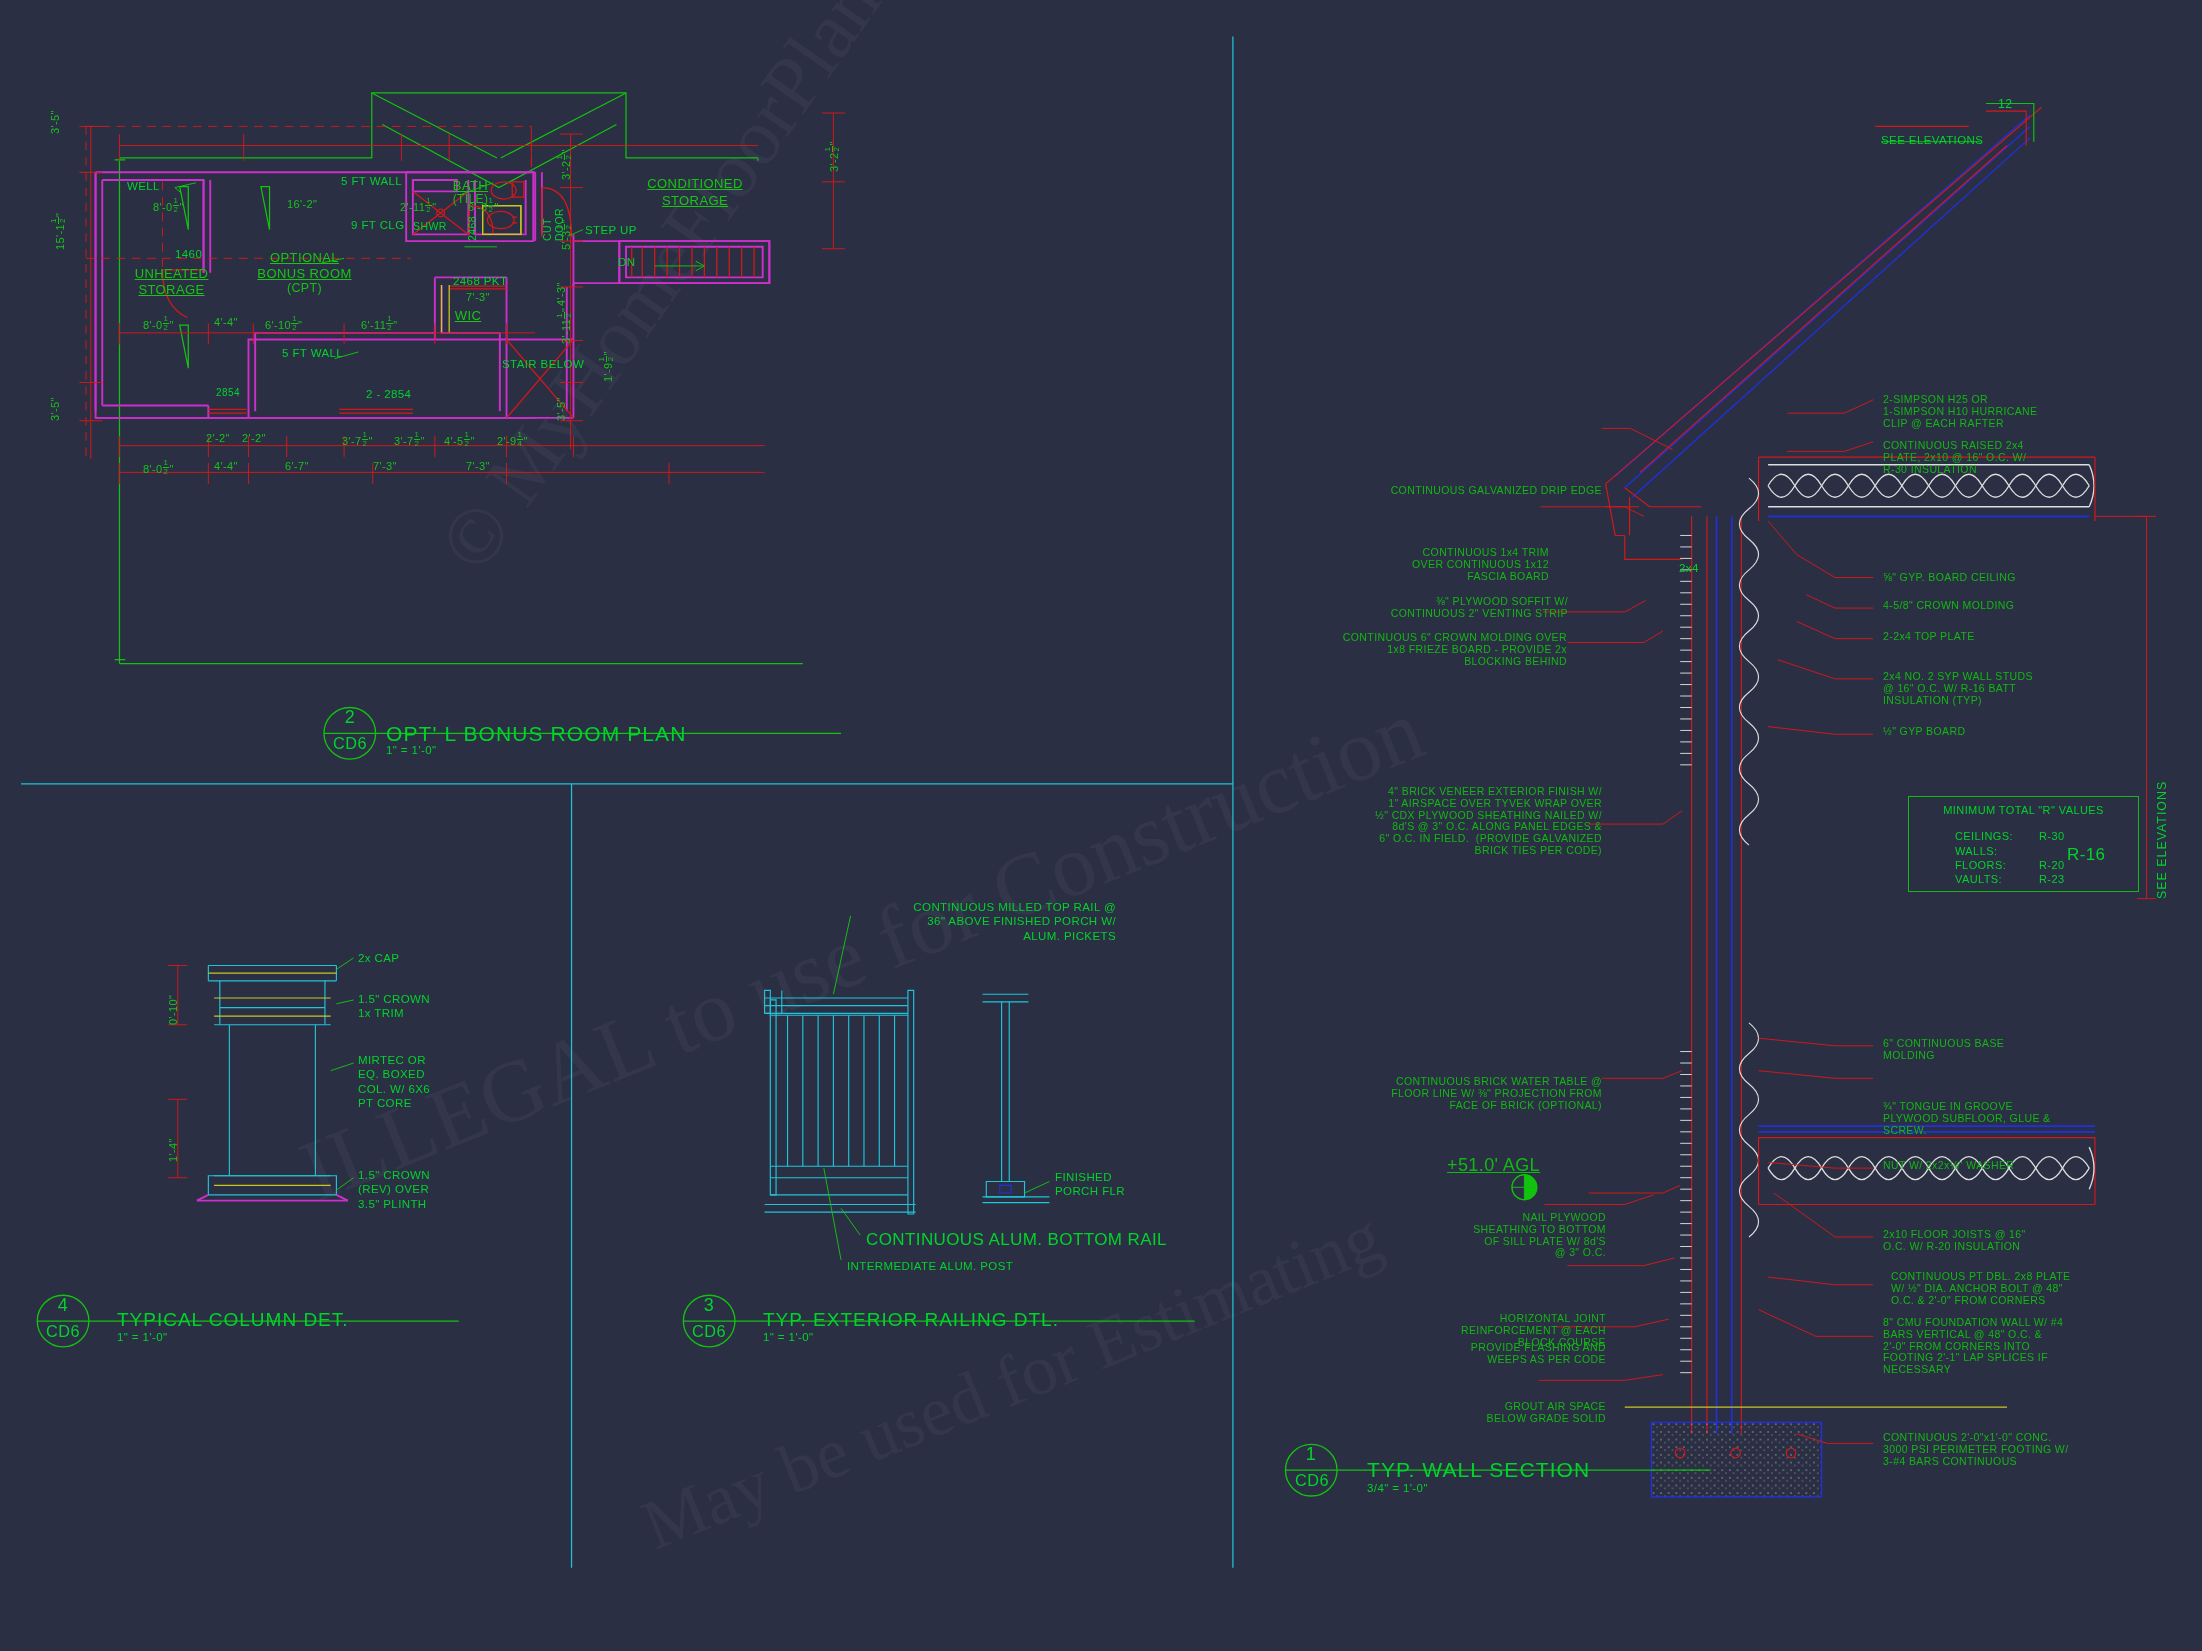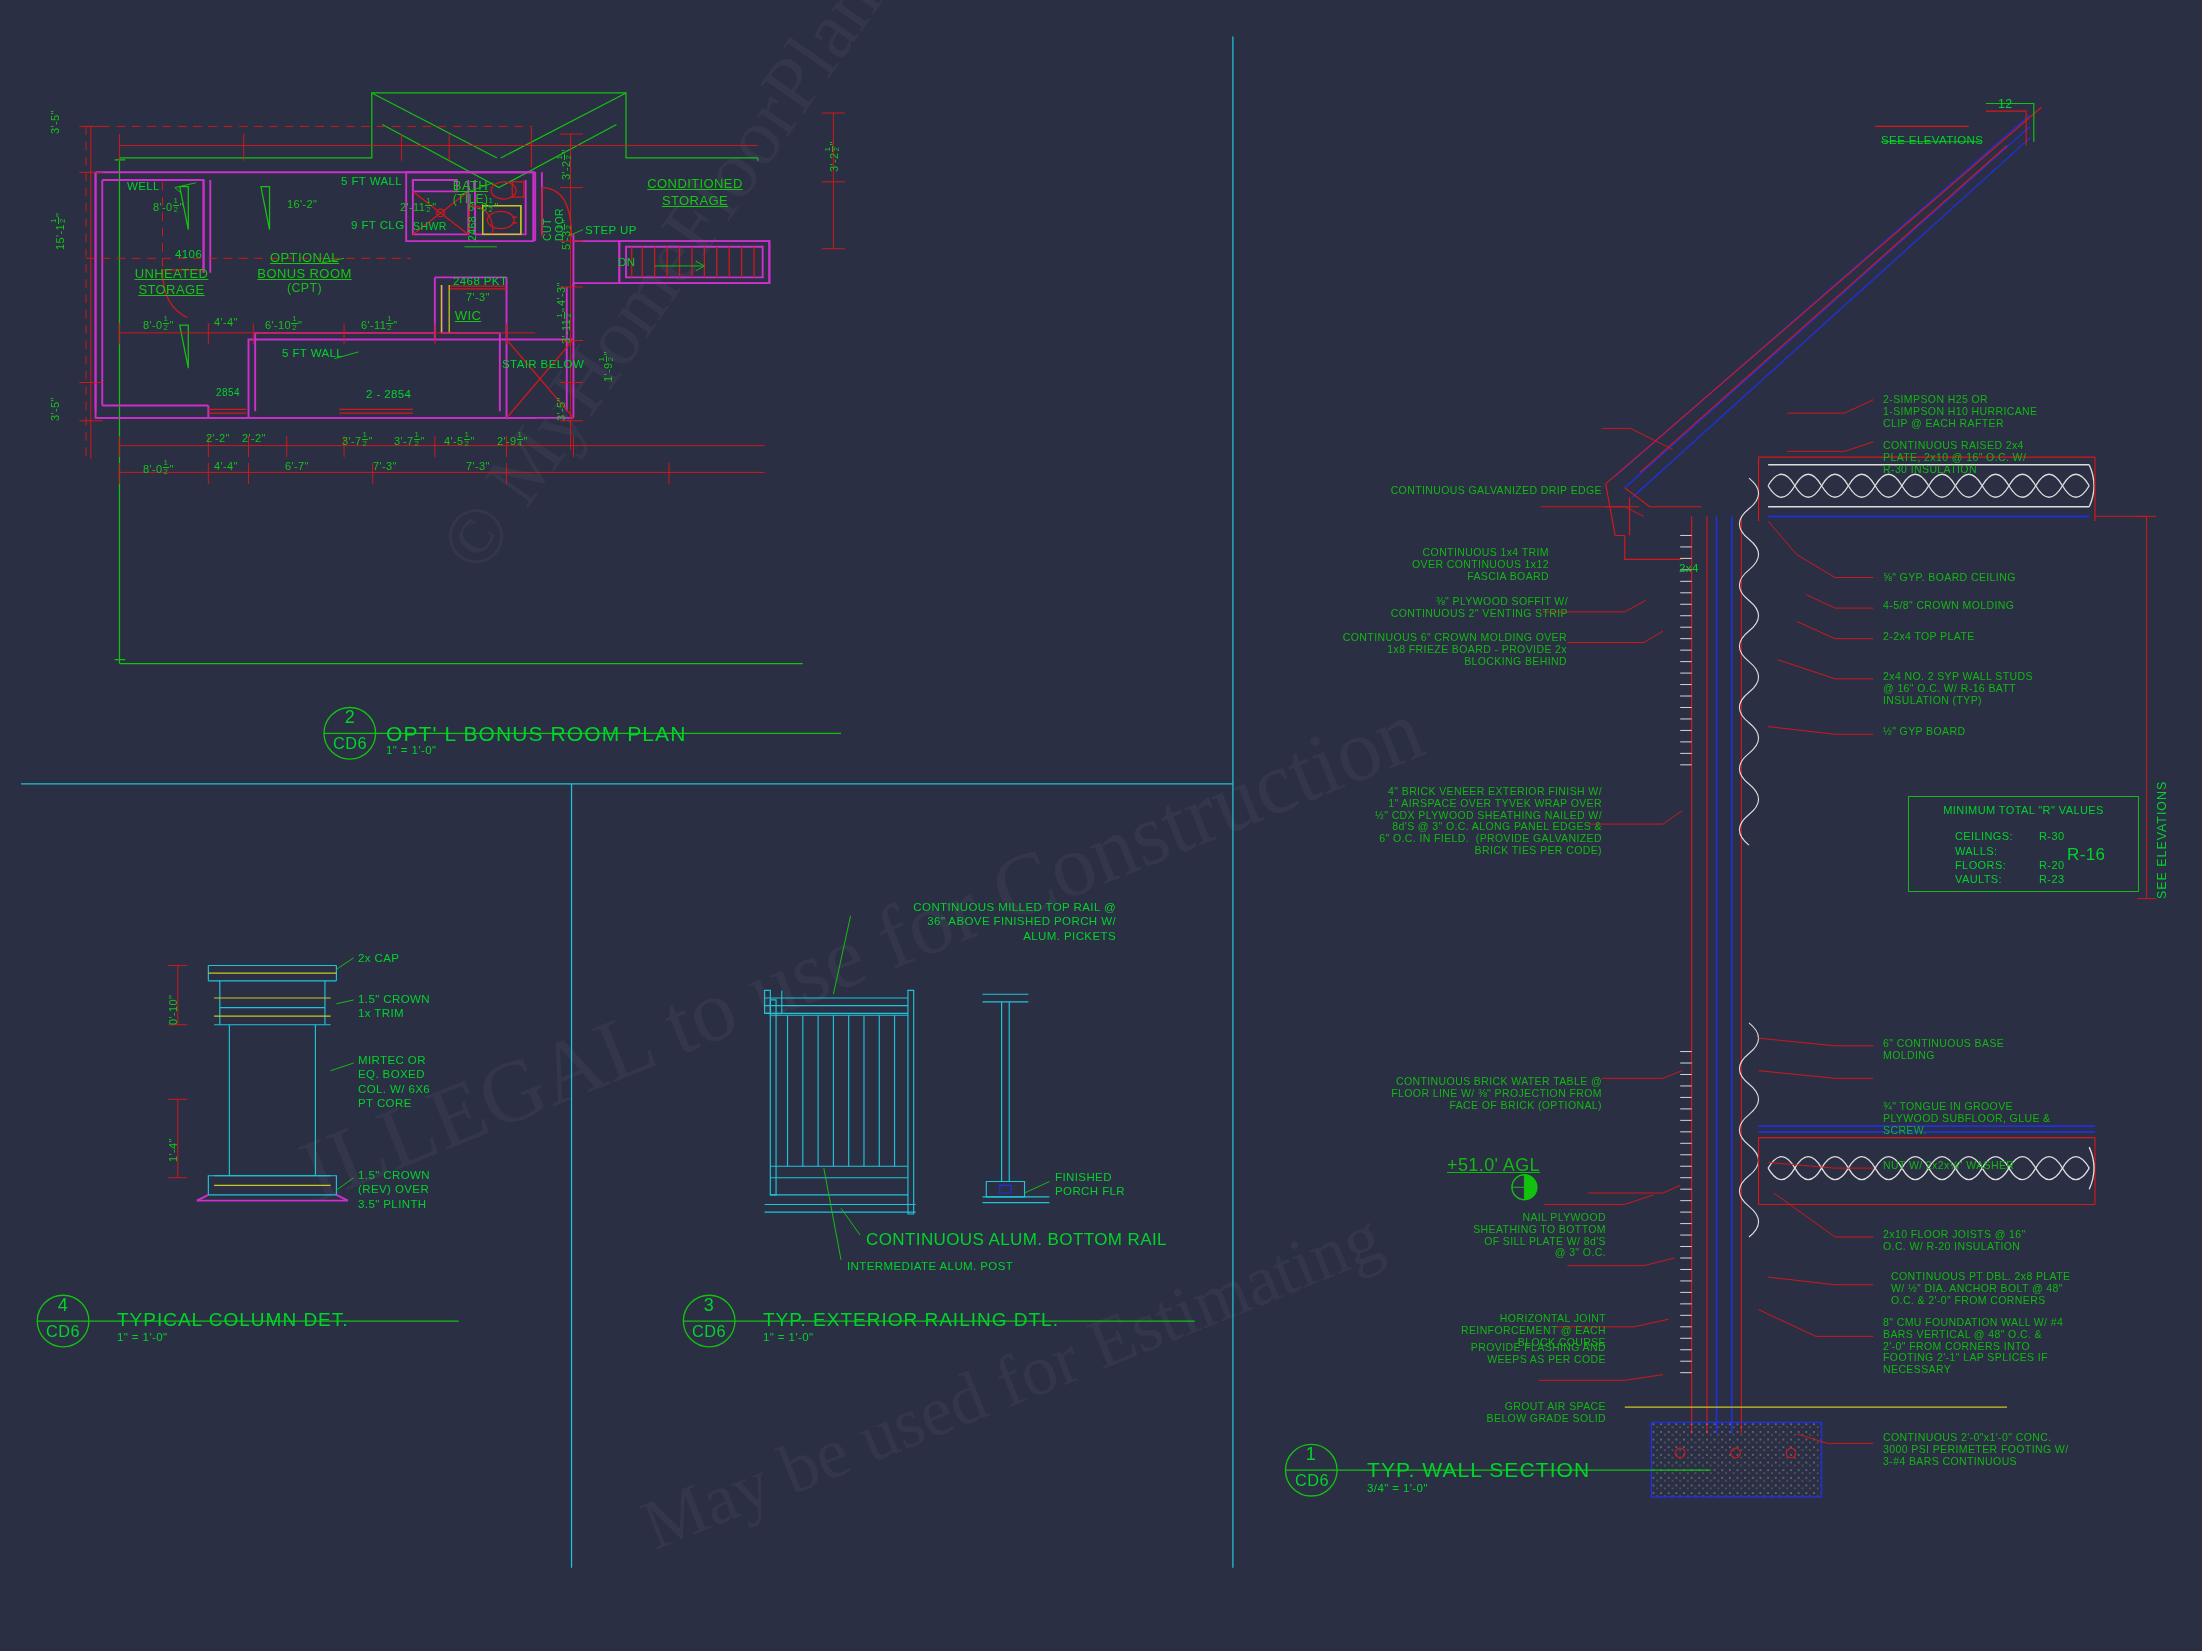--- a/index.html
+++ b/index.html
@@ -496,21 +496,21 @@
   <div class="txt dim" style="left:143px;top:459px;">8'-0<span class="frac"><span class="n">1</span><span class="d">2</span></span>"</div>
   <div class="txt dim" style="left:214px;top:461px;">4'-4"</div>
   <div class="txt dim" style="left:285px;top:461px;">6'-7"</div>
   <div class="txt dim" style="left:373px;top:461px;">7'-3"</div>
   <div class="txt dim" style="left:466px;top:461px;">7'-3"</div>
 
   <div class="txt g" style="left:127px;top:180px;font-size:11.5px;">WELL</div>
   <div class="txt g" style="left:341px;top:175px;font-size:11.5px;">5 FT WALL</div>
   <div class="txt g" style="left:351px;top:219px;font-size:11.5px;">9 FT CLG</div>
   <div class="txt g" style="left:282px;top:347px;font-size:11.5px;">5 FT WALL</div>
-  <div class="txt g" style="left:175px;top:248px;font-size:11.5px;">4106</div>
+  <div class="txt g" style="left:175px;top:248px;font-size:11.5px;">1460</div>
   <div class="txt g" style="left:413px;top:221px;font-size:10.5px;">SHWR</div>
   <div class="txt g" style="left:467px;top:241px;transform:rotate(-90deg);transform-origin:0 0;font-size:10.5px;">2468</div>
   <div class="txt g" style="left:541px;top:241px;transform:rotate(-90deg);transform-origin:0 0;font-size:10.5px;line-height:1.15;">CUT
 DOOR</div>
   <div class="txt g" style="left:585px;top:224px;font-size:11.5px;">STEP UP</div>
   <div class="txt g" style="left:618px;top:256px;font-size:11.5px;">DN</div>
   <div class="txt g" style="left:453px;top:275px;font-size:11.5px;">2468 PKT</div>
   <div class="txt g" style="left:216px;top:388px;font-size:10px;">2854</div>
   <div class="txt g" style="left:366px;top:388px;font-size:11.5px;">2 - 2854</div>
   <div class="txt g" style="left:502px;top:358px;font-size:11.5px;">STAIR BELOW</div>

